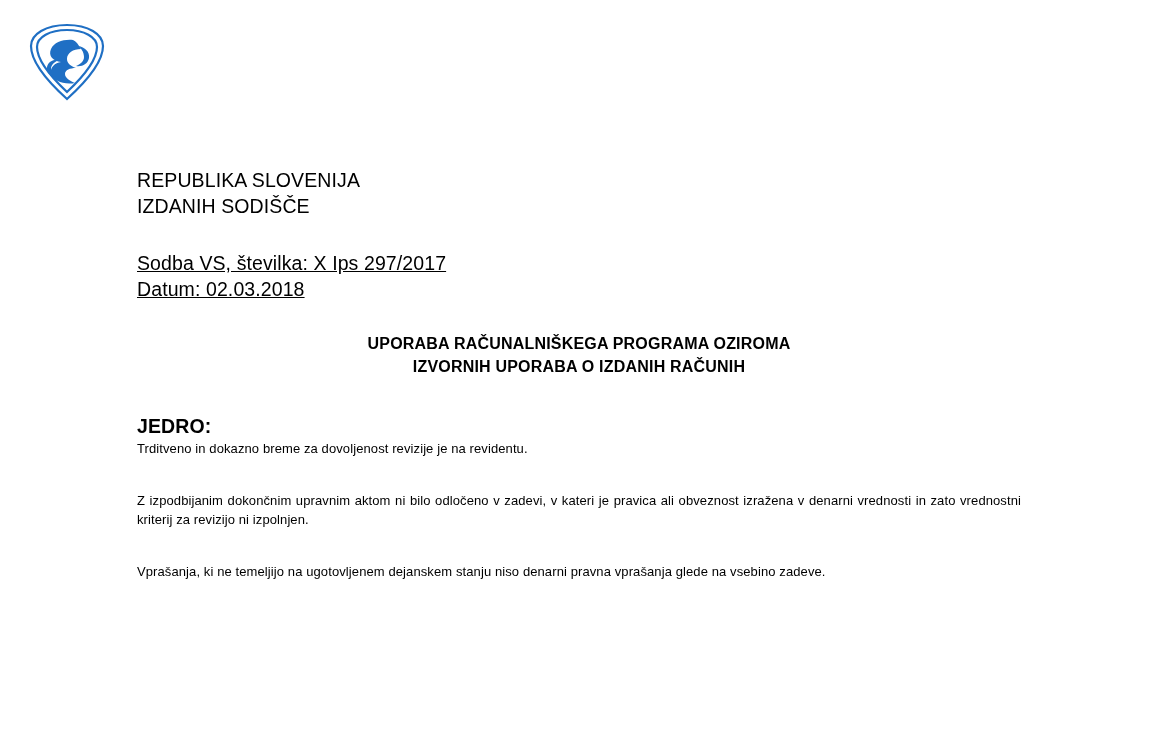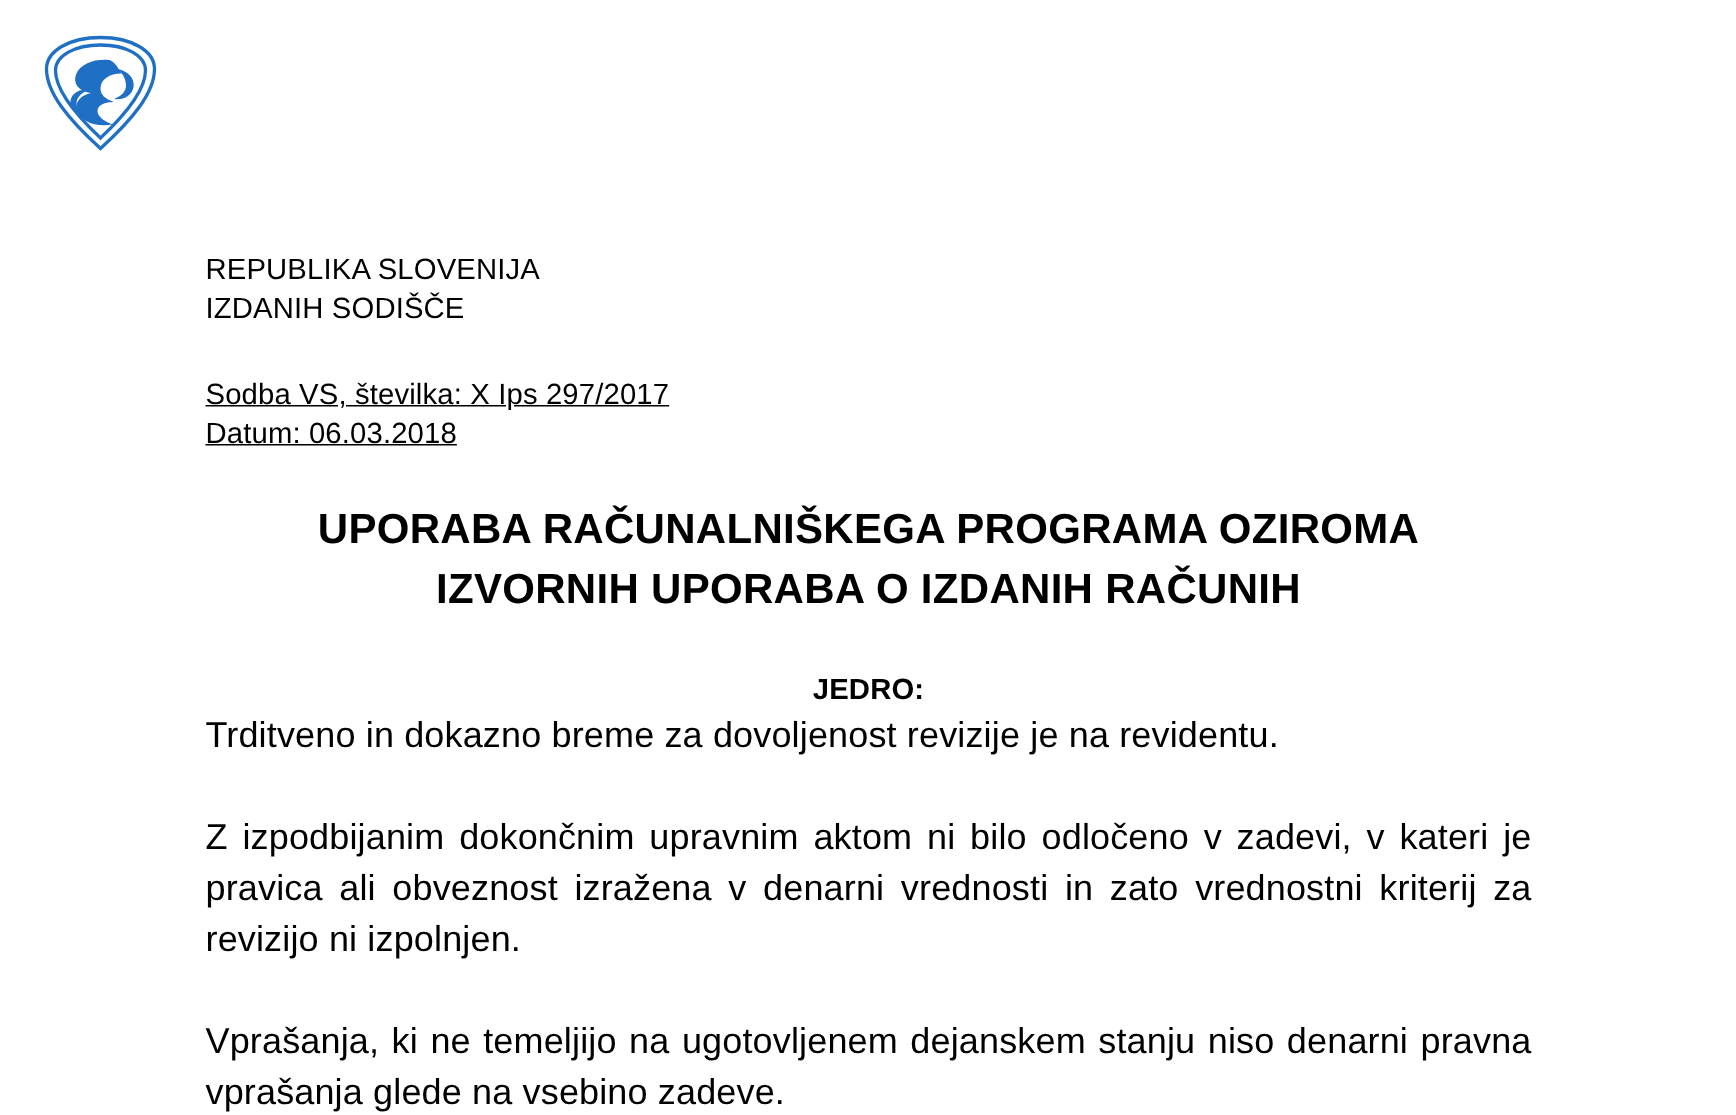--- a/index.html
+++ b/index.html
@@ -42,36 +42,35 @@
     margin-top: 32px;
     font-size: 19.5px;
     line-height: 1.32;
     letter-spacing: 0.1px;
     text-decoration: underline;
   }
   .doc-title {
     margin-top: 30px;
     text-align: center;
     font-weight: bold;
-    font-size: 28px;
+    font-size: 16px;
     line-height: 1.42;
     letter-spacing: 0.2px;
   }
   .section {
     margin-top: 36px;
   }
   .section-heading {
     font-weight: bold;
     font-size: 19.5px;
     line-height: 1.3;
     letter-spacing: 0.1px;
-    text-align: center;
   }
   .para {
-    font-size: 24px;
+    font-size: 13px;
     line-height: 1.42;
     letter-spacing: 0.1px;
     text-align: justify;
   }
   .para.first {
     text-align: left;
   }
   .para + .para {
     margin-top: 34px;
   }
@@ -100,21 +99,21 @@
 
   <div class="content">
 
     <div class="header-block">
       <div>REPUBLIKA SLOVENIJA</div>
       <div>IZDANIH SODIŠČE</div>
     </div>
 
     <div class="case-block">
       <div>Sodba VS, številka: X Ips 297/2017</div>
-      <div>Datum: 06.03.2018</div>
+      <div>Datum: 02.03.2018</div>
     </div>
 
     <div class="doc-title">
       <div>UPORABA RAČUNALNIŠKEGA PROGRAMA OZIROMA</div>
       <div>IZVORNIH UPORABA O IZDANIH RAČUNIH</div>
     </div>
 
     <div class="section">
       <div class="section-heading">JEDRO:</div>
       <div class="para first">Trditveno in dokazno breme za dovoljenost revizije je na revidentu.</div>

